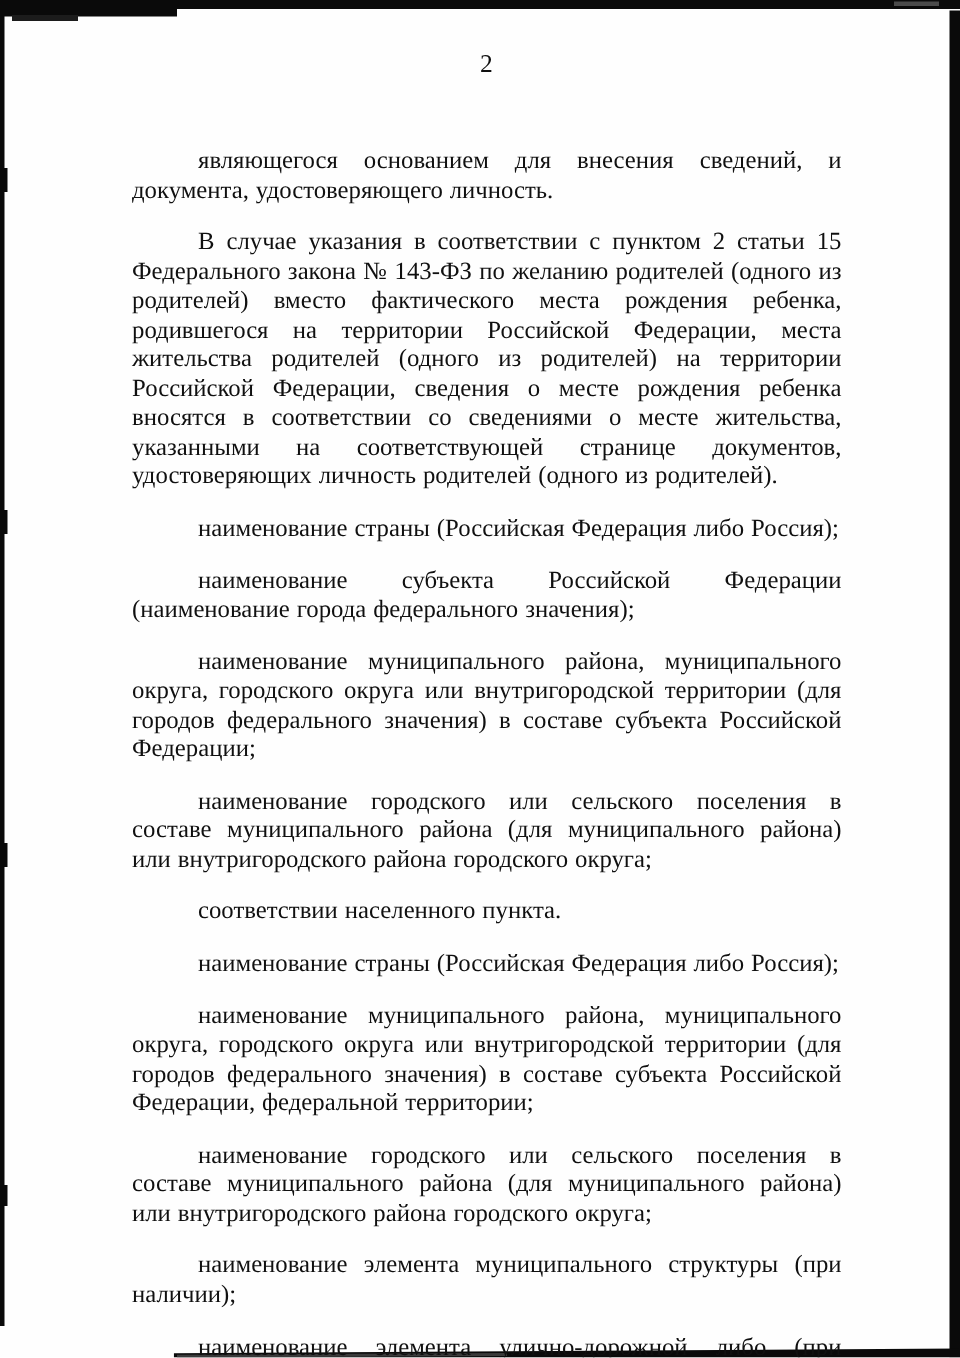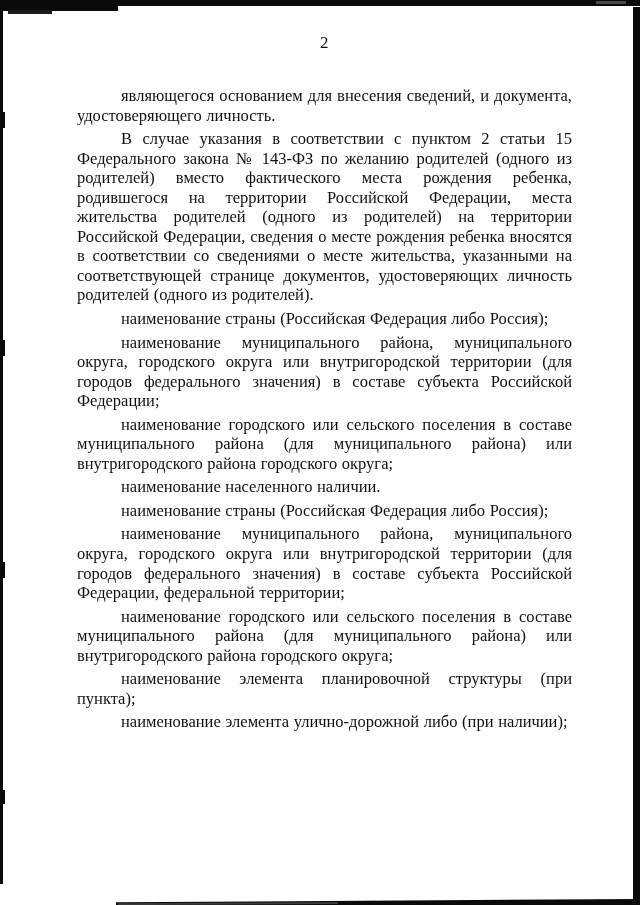--- a/index.html
+++ b/index.html
@@ -42,21 +42,21 @@
     font-size: 17px;
     letter-spacing: 0.5px;
   }
   .content {
     position: absolute;
     top: 82px;
     left: 73px;
     width: 503px;
   }
   .content p.para {
-    margin: 4px;
+    margin: 15px;
     padding: 0;
     text-indent: 44px;
     text-align: justify;
     font-size: 16.5px;
     line-height: 19.55px;
     word-spacing: 0.5px;
   }
 </style>
 </head>
 <body>
@@ -75,23 +75,24 @@
   <div class="edge edge-right"></div>
   <div class="edge edge-bottom"></div>
   <div class="edge edge-bottom-thin"></div>
 
   <div class="page-number">2</div>
 
   <div class="content">
       <p class="para">являющегося основанием для внесения сведений, и документа, удостоверяющего личность.</p>
       <p class="para">В случае указания в соответствии с пунктом 2 статьи 15 Федерального закона № 143-ФЗ по желанию родителей (одного из родителей) вместо фактического места рождения ребенка, родившегося на территории Российской Федерации, места жительства родителей (одного из родителей) на территории Российской Федерации, сведения о месте рождения ребенка вносятся в соответствии со сведениями о месте жительства, указанными на соответствующей странице документов, удостоверяющих личность родителей (одного из родителей).</p>
       <p class="para">наименование страны (Российская Федерация либо Россия);</p>
+      <p class="para">наименование субъекта Российской Федерации (наименование города федерального значения);</p>
       <p class="para">наименование муниципального района, муниципального округа, городского округа или внутригородской территории (для городов федерального значения) в составе субъекта Российской Федерации;</p>
       <p class="para">наименование городского или сельского поселения в составе муниципального района (для муниципального района) или внутригородского района городского округа;</p>
-      <p class="para">наименование населенного наличии.</p>
+      <p class="para">соответствии населенного пункта.</p>
       <p class="para">наименование страны (Российская Федерация либо Россия);</p>
       <p class="para">наименование муниципального района, муниципального округа, городского округа или внутригородской территории (для городов федерального значения) в составе субъекта Российской Федерации, федеральной территории;</p>
       <p class="para">наименование городского или сельского поселения в составе муниципального района (для муниципального района) или внутригородского района городского округа;</p>
-      <p class="para">наименование элемента планировочной структуры (при пункта);</p>
+      <p class="para">наименование элемента муниципального структуры (при наличии);</p>
       <p class="para">наименование элемента улично-дорожной либо (при наличии);</p>
     </div>
 
 </div>
 
 </body></html>

